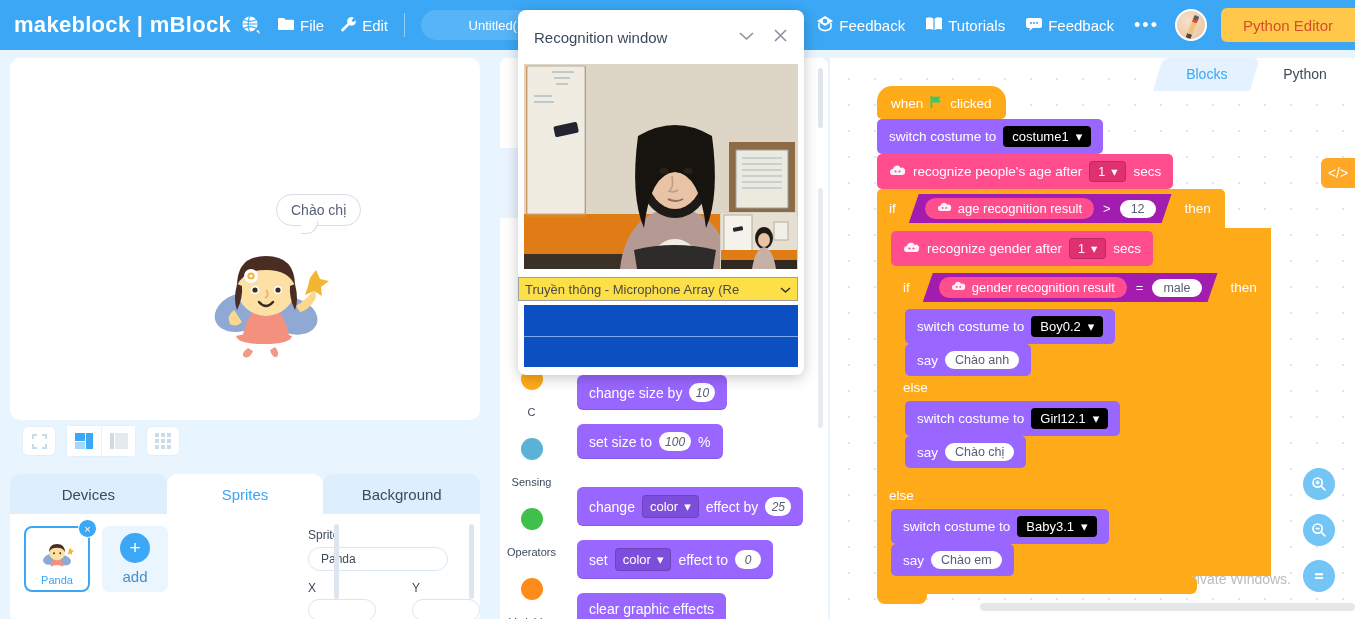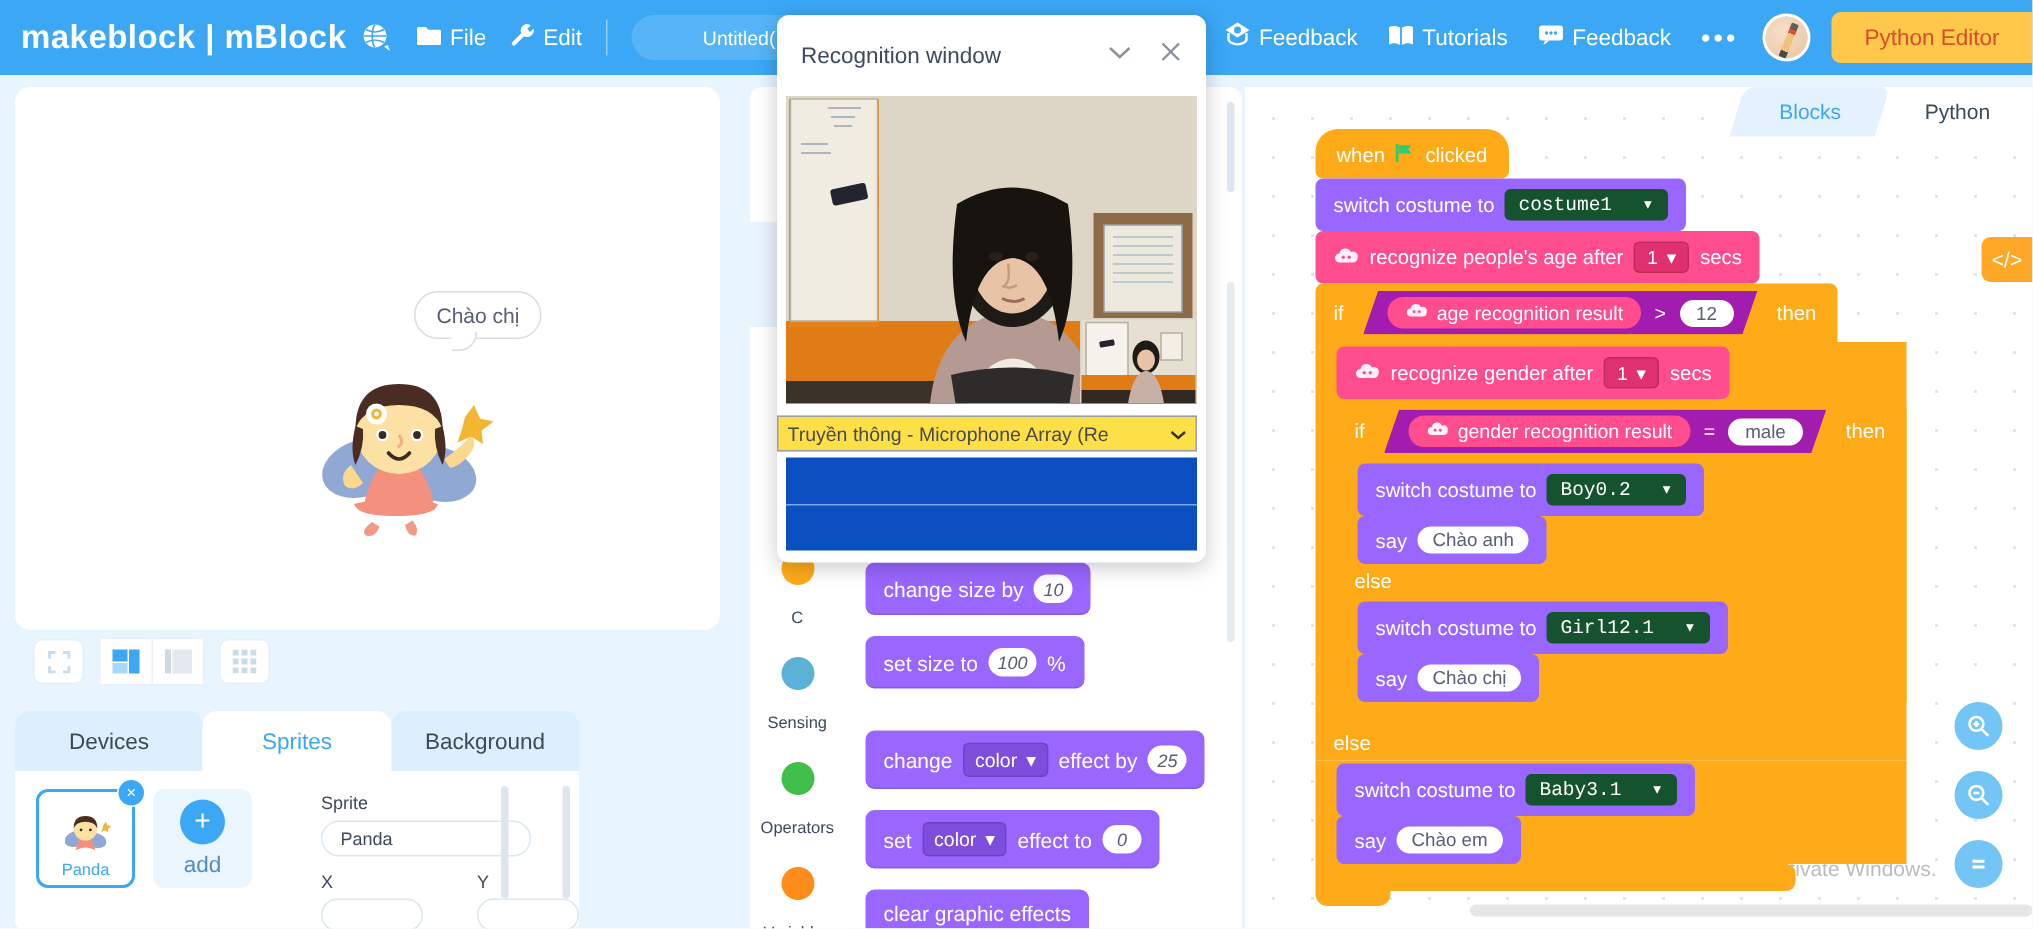--- a/index.html
+++ b/index.html
@@ -77,21 +77,21 @@
   .tb-group { display:flex; background:#fff; border-radius:6px; border:1px solid #e3effb; }
   .tb-group .tb-btn { border:none; border-radius:0; }
   .tb-group .tb-btn + .tb-btn { border-left:1px solid #e9f2fb; }
   .run-btns { position:absolute; right:28px; top:424px; display:flex; gap:14px; }
   .rb { width:32px; height:32px; border-radius:50%; display:flex; align-items:center;
         justify-content:center; cursor:pointer; }
   .rb.stop { background:#ff7b72; }
   .rb.go { background:#2ecc71; }
 
   
-  .sprite-panel { position:absolute; left:10px; top:474px; width:376px; height:145px; }
+  .sprite-panel { position:absolute; left:10px; top:474px; width:470px; height:145px; }
   .tabs { display:flex; height:40px; }
   .tab {
     flex:1; display:flex; align-items:center; justify-content:center;
     font-size:15px; color:#3d4a5c; background:#ddeefc;
     border-radius:10px 10px 0 0; cursor:pointer;
   }
   .tab.active { background:#fff; color:#3ba7f5; }
   .sp-body { background:#fff; height:105px; border-radius:0 0 4px 4px; display:flex; position:relative;}
   .sp-left { width:320px; padding:12px 0 0 14px; display:flex; gap:12px; position:relative;}
   .sprite-card {
@@ -202,22 +202,22 @@
   .blk { position:relative; font-size:13.5px; color:#fff; display:inline-flex;
          align-items:center; gap:7px; padding:7px 12px; border-radius:5px; white-space:nowrap;}
   .hat { background:#ffab19; border-radius:15px 15px 5px 5px; padding:9px 14px 7px 14px; }
   .looks { background:#9966ff; }
   .ai { background:#ff4d8d; }
   .ctrl { background:#ffab19; }
   .oval-input {
     background:#fff; color:#575e75; border-radius:11px; padding:2px 10px; font-size:12.5px;
     display:inline-flex; align-items:center; cursor:text;
   }
-  .drop-looks { background:#14532d; border-radius:4px; padding:3px 9px; font-size:13px;
-                display:inline-flex; align-items:center; gap:20px; cursor:pointer;font-family:Liberation Mono, monospace;}
+  .drop-looks { background:#000000; border-radius:4px; padding:3px 9px; font-size:13px;
+                display:inline-flex; align-items:center; gap:7px; cursor:pointer;}
   .drop-ai { background:#e0316f; border:1px solid rgba(0,0,0,.15); border-radius:4px;
              padding:2px 8px; font-size:12.5px; display:inline-flex; align-items:center; gap:6px; cursor:pointer;}
   .bool-hex {
     background:#a21caf; display:inline-flex; align-items:center; gap:9px;
     padding:4px 16px; font-size:13px;
     clip-path: polygon(10px 0, 100% 0, calc(100% - 10px) 100%, 0 100%);
     margin:0 -2px;
   }
   .rep-oval { background:#ff4d8d; border-radius:14px; padding:3px 12px; font-size:13px;
               display:inline-flex; align-items:center; gap:6px; cursor:pointer;}

